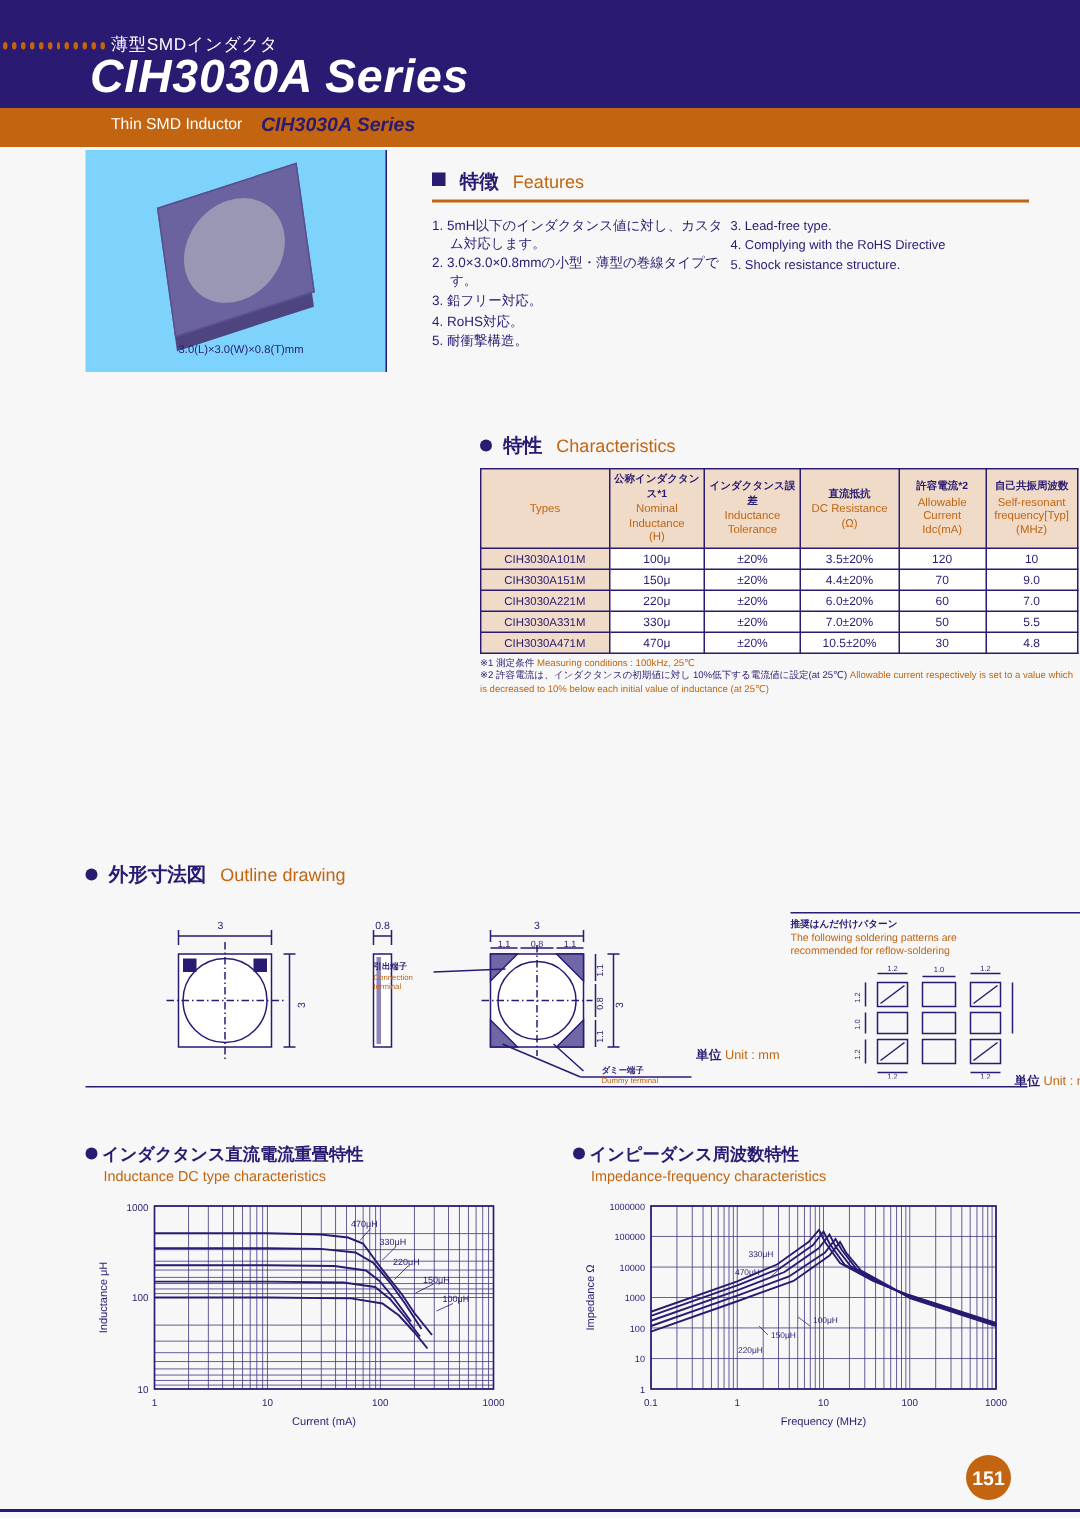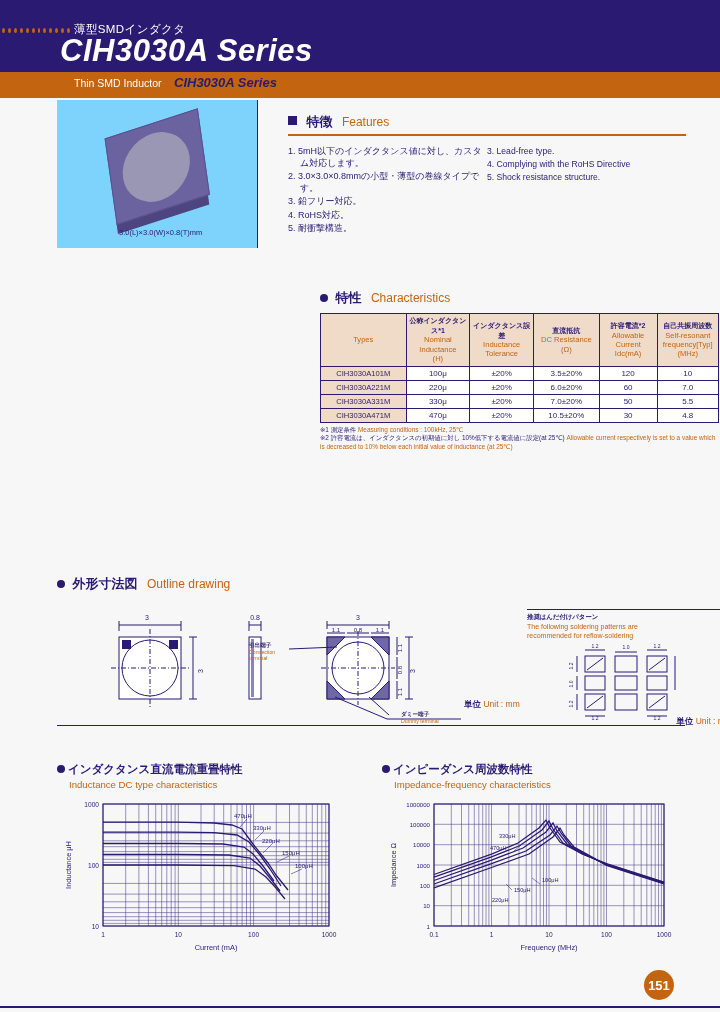--- a/index.html
+++ b/index.html
@@ -201,20 +201,28 @@
         </tr>
       </thead>
       <tbody>
         <tr>
           <td class="type">CIH3030A101M</td>
           <td>100μ</td>
           <td>±20%</td>
           <td>3.5±20%</td>
           <td>120</td>
           <td>10</td>
+        </tr>
+        <tr>
+          <td class="type">CIH3030A151M</td>
+          <td>150μ</td>
+          <td>±20%</td>
+          <td>4.4±20%</td>
+          <td>70</td>
+          <td>9.0</td>
         </tr>
         <tr>
           <td class="type">CIH3030A221M</td>
           <td>220μ</td>
           <td>±20%</td>
           <td>6.0±20%</td>
           <td>60</td>
           <td>7.0</td>
         </tr>
         <tr>

